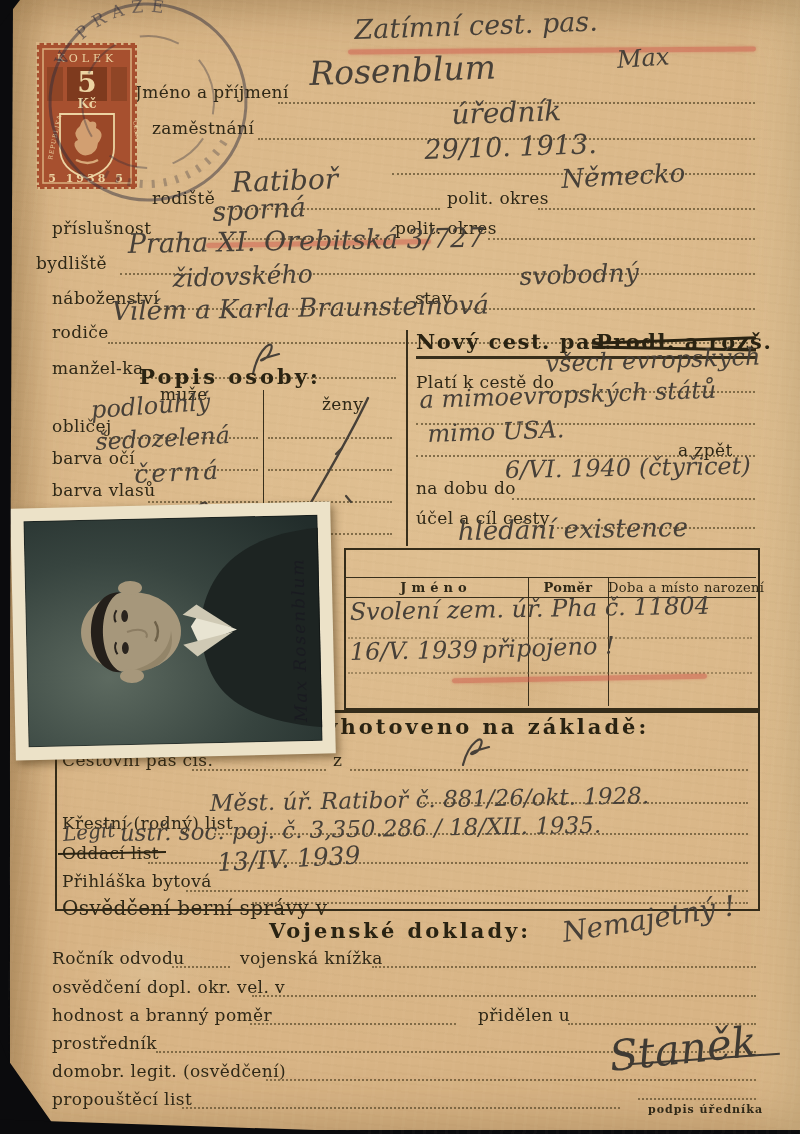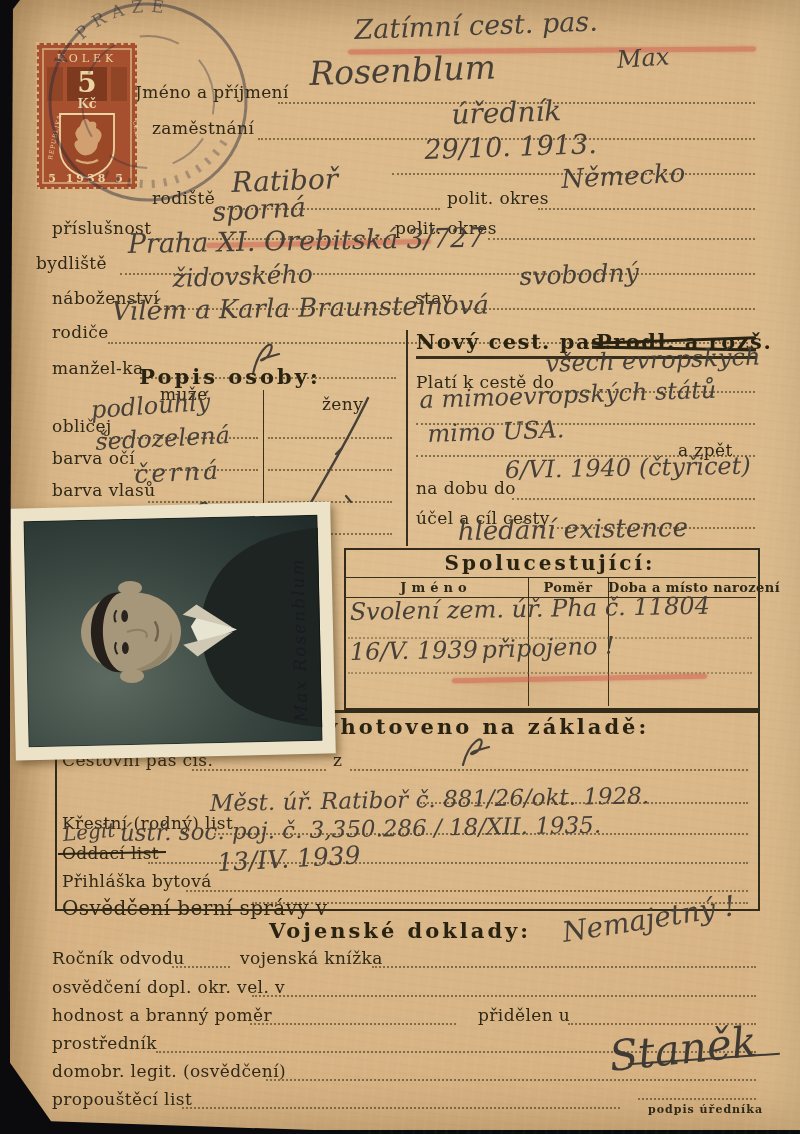--- a/index.html
+++ b/index.html
@@ -148,28 +148,27 @@
 
   <div class="lbl" style="left:416px;top:478px;">na dobu do</div>
   <div class="dot" style="left:512px;top:498px;width:243px;"></div>
   <div class="hand" style="left:505px;top:456px;font-size:24px;transform:rotate(-1deg);">6/VI. 1940 (čtyřicet)</div>
 
   <div class="lbl" style="left:416px;top:508px;">účel a cíl cesty</div>
   <div class="dot" style="left:552px;top:527px;width:203px;"></div>
   <div class="hand" style="left:458px;top:516px;font-size:26px;transform:rotate(-1deg);">hledání existence</div>
 
   <div class="box" style="left:344px;top:548px;width:412px;height:158px;"></div>
-  <div class="bighead" style="left:344px;top:551px;width:412px;font-size:20px;">Spolucestující:</div>
   <div class="hl" style="left:344px;top:577px;width:412px;border-bottom-width:1.5px;"></div>
   <div class="hl" style="left:344px;top:597px;width:412px;border-bottom-width:1.5px;"></div>
   <div class="vl" style="left:528px;top:577px;height:129px;border-left-width:1.5px;"></div>
   <div class="vl" style="left:608px;top:577px;height:129px;border-left-width:1.5px;"></div>
   <div class="lbl sm" style="left:344px;top:580px;width:184px;text-align:center;font-weight:bold;letter-spacing:5px;">Jméno</div>
   <div class="lbl sm" style="left:528px;top:580px;width:80px;text-align:center;font-weight:bold;">Poměr</div>
-  <div class="lbl sm" style="left:608px;top:580px;width:148px;text-align:center;font-weight:bold;">Doba a místo narození</div>
+  <div class="lbl sm" style="left:608px;top:580px;width:148px;text-align:center;font-weight:normal;">Doba a místo narození</div>
   <div class="dot" style="left:348px;top:637px;width:404px;border-bottom-color:rgba(104,86,52,.5);"></div>
   <div class="dot" style="left:348px;top:672px;width:404px;border-bottom-color:rgba(104,86,52,.5);"></div>
   <div class="hand" style="left:350px;top:598px;font-size:24px;transform:rotate(-1deg);">Svolení zem. úř. Pha č. 11804</div>
   <div class="hand" style="left:350px;top:638px;font-size:24px;transform:rotate(-1deg);">16/V. 1939</div>
   <div class="hand" style="left:482px;top:636px;font-size:24px;transform:rotate(-2deg);">připojeno !</div>
   <div class="redmark" style="left:452px;top:676px;width:255px;transform:rotate(-1deg);"></div>
 
   <div class="box" style="left:55px;top:710px;width:701px;height:196px;border-top-width:3px;"></div>
   <div class="bighead" style="left:200px;top:714px;width:556px;">Vyhotoveno na základě:</div>
   <svg class="flourish" style="left:455px;top:733px;" width="40" height="36" viewBox="0 0 40 36">

